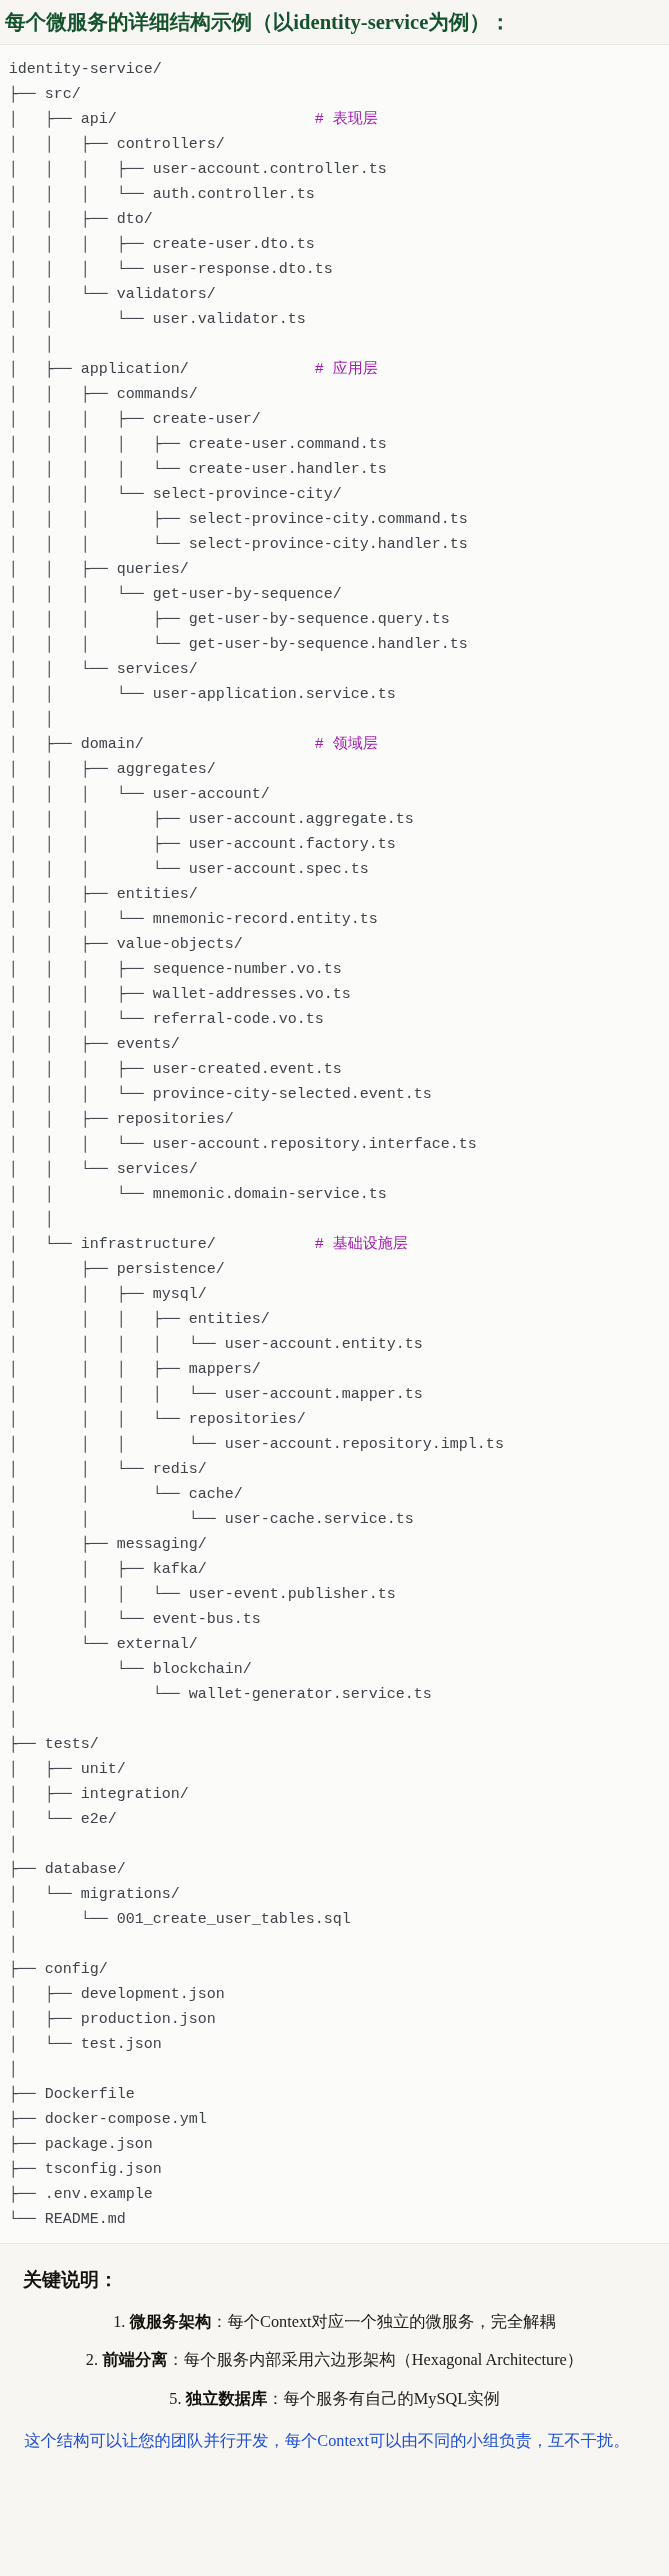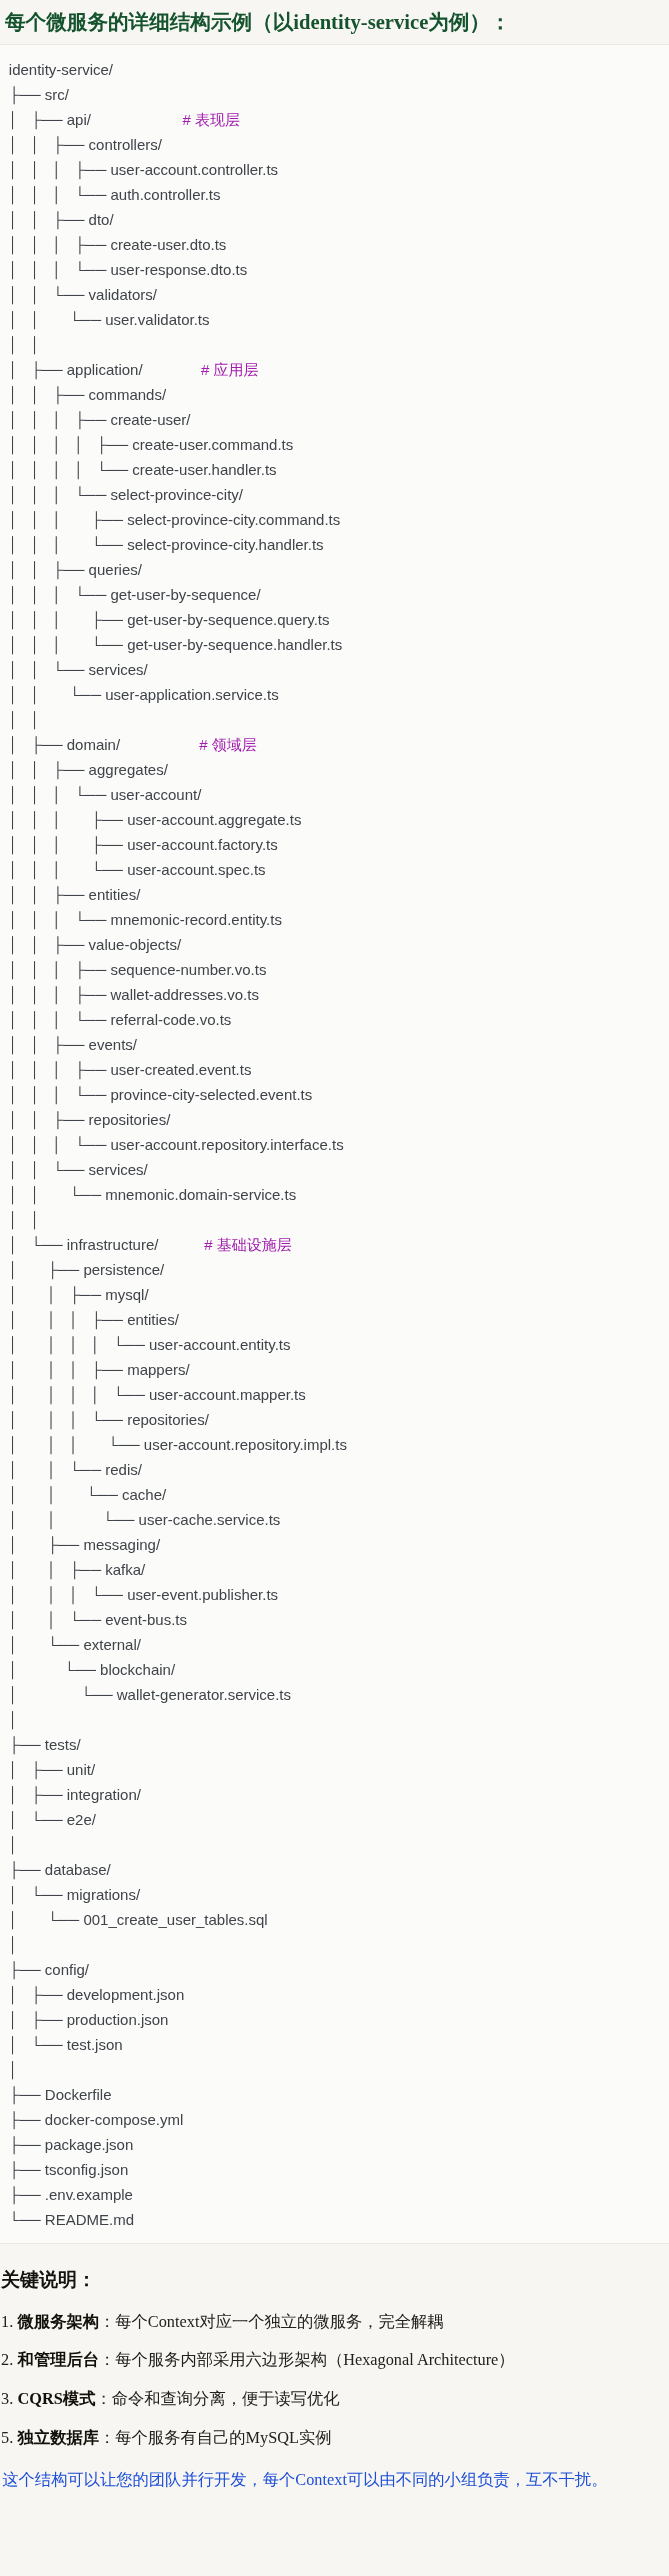--- a/index.html
+++ b/index.html
@@ -18,41 +18,42 @@
     color: #14532d;
   }
   .code-block {
     margin-top: 8.1px;
     background: #fbfbf9;
     border-top: 0.6px solid #e9e8e4;
     border-bottom: 0.6px solid #e9e8e4;
     padding: 11.3px 8.8px;
   }
   .tree {
-    font-family: Liberation Sans, sans-serif;
+    font-family: Liberation Mono, monospace;
     font-size: 15px;
     line-height: 25px;
     color: #3f434a;
     white-space: pre;
   }
   .tree .comment { color: #a21caf; }
-  .notes { padding: 0 1px; }
+  .notes { padding: 0 23px; }
   .notes-heading {
     margin-top: 22.5px;
     font-size: 19px;
     line-height: 1.4;
     font-weight: bold;
     color: #16130f;
   }
   .notes ol { list-style: none; }
   .notes li {
     margin-top: 17.5px;
     font-size: 16.3px;
     line-height: 1.3;
     color: #24211c;
+    text-align: center;
   }
   .notes li .num { margin-right: 4.4px; }
   .notes li .label { font-weight: bold; color: #121008; }
   .notes-footer {
     margin-top: 21px;
     padding: 0 1.3px;
     font-size: 16.3px;
     line-height: 1.3;
     color: #1d4ed8;
   }
@@ -63,19 +64,18 @@
 <h1 class="page-title">每个微服务的详细结构示例（以identity-service为例）：</h1>
 
 <div class="code-block">
   <div class="tree"><div>identity-service/</div><div>├── src/</div><div><span>│   ├── api/                      </span><span class="comment"># 表现层</span></div><div>│   │   ├── controllers/</div><div>│   │   │   ├── user-account.controller.ts</div><div>│   │   │   └── auth.controller.ts</div><div>│   │   ├── dto/</div><div>│   │   │   ├── create-user.dto.ts</div><div>│   │   │   └── user-response.dto.ts</div><div>│   │   └── validators/</div><div>│   │       └── user.validator.ts</div><div>│   │</div><div><span>│   ├── application/              </span><span class="comment"># 应用层</span></div><div>│   │   ├── commands/</div><div>│   │   │   ├── create-user/</div><div>│   │   │   │   ├── create-user.command.ts</div><div>│   │   │   │   └── create-user.handler.ts</div><div>│   │   │   └── select-province-city/</div><div>│   │   │       ├── select-province-city.command.ts</div><div>│   │   │       └── select-province-city.handler.ts</div><div>│   │   ├── queries/</div><div>│   │   │   └── get-user-by-sequence/</div><div>│   │   │       ├── get-user-by-sequence.query.ts</div><div>│   │   │       └── get-user-by-sequence.handler.ts</div><div>│   │   └── services/</div><div>│   │       └── user-application.service.ts</div><div>│   │</div><div><span>│   ├── domain/                   </span><span class="comment"># 领域层</span></div><div>│   │   ├── aggregates/</div><div>│   │   │   └── user-account/</div><div>│   │   │       ├── user-account.aggregate.ts</div><div>│   │   │       ├── user-account.factory.ts</div><div>│   │   │       └── user-account.spec.ts</div><div>│   │   ├── entities/</div><div>│   │   │   └── mnemonic-record.entity.ts</div><div>│   │   ├── value-objects/</div><div>│   │   │   ├── sequence-number.vo.ts</div><div>│   │   │   ├── wallet-addresses.vo.ts</div><div>│   │   │   └── referral-code.vo.ts</div><div>│   │   ├── events/</div><div>│   │   │   ├── user-created.event.ts</div><div>│   │   │   └── province-city-selected.event.ts</div><div>│   │   ├── repositories/</div><div>│   │   │   └── user-account.repository.interface.ts</div><div>│   │   └── services/</div><div>│   │       └── mnemonic.domain-service.ts</div><div>│   │</div><div><span>│   └── infrastructure/           </span><span class="comment"># 基础设施层</span></div><div>│       ├── persistence/</div><div>│       │   ├── mysql/</div><div>│       │   │   ├── entities/</div><div>│       │   │   │   └── user-account.entity.ts</div><div>│       │   │   ├── mappers/</div><div>│       │   │   │   └── user-account.mapper.ts</div><div>│       │   │   └── repositories/</div><div>│       │   │       └── user-account.repository.impl.ts</div><div>│       │   └── redis/</div><div>│       │       └── cache/</div><div>│       │           └── user-cache.service.ts</div><div>│       ├── messaging/</div><div>│       │   ├── kafka/</div><div>│       │   │   └── user-event.publisher.ts</div><div>│       │   └── event-bus.ts</div><div>│       └── external/</div><div>│           └── blockchain/</div><div>│               └── wallet-generator.service.ts</div><div>│</div><div>├── tests/</div><div>│   ├── unit/</div><div>│   ├── integration/</div><div>│   └── e2e/</div><div>│</div><div>├── database/</div><div>│   └── migrations/</div><div>│       └── 001_create_user_tables.sql</div><div>│</div><div>├── config/</div><div>│   ├── development.json</div><div>│   ├── production.json</div><div>│   └── test.json</div><div>│</div><div>├── Dockerfile</div><div>├── docker-compose.yml</div><div>├── package.json</div><div>├── tsconfig.json</div><div>├── .env.example</div><div>└── README.md</div></div>
 </div>
 
 <section class="notes">
   <h2 class="notes-heading">关键说明：</h2>
   <ol>
     <li><span class="num">1.</span><span class="label">微服务架构</span><span>：</span><span>每个Context对应一个独立的微服务，完全解耦</span></li>
-    <li><span class="num">2.</span><span class="label">和管理后台</span><span>：</span><span>每个服务内部采用六边形架构（Hexagonal Architecture）</span></li>
-    <li><span class="num">3.</span><span class="label">CQRS模式</span><span>：</span><span>命令和查询分离，便于读写优化</span></li>
+    <li><span class="num">2.</span><span class="label">前端分离</span><span>：</span><span>每个服务内部采用六边形架构（Hexagonal Architecture）</span></li>
     <li><span class="num">5.</span><span class="label">独立数据库</span><span>：</span><span>每个服务有自己的MySQL实例</span></li>
   </ol>
   <p class="notes-footer">这个结构可以让您的团队并行开发，每个Context可以由不同的小组负责，互不干扰。</p>
 </section>
 
 
 </body></html>

